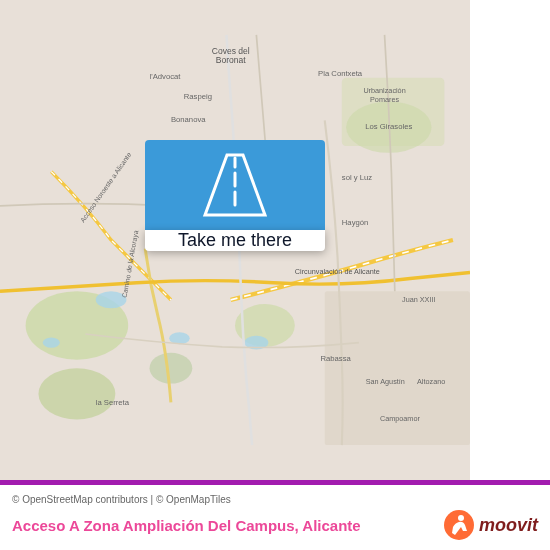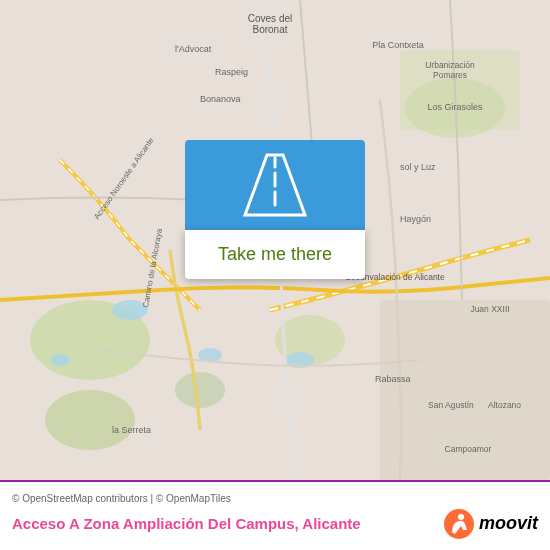--- a/index.html
+++ b/index.html
@@ -1,19 +1,19 @@
 <!DOCTYPE html>
 <html><head>
   <meta charset="utf-8">
   <style>
     * { margin: 0; padding: 0; box-sizing: border-box; }
     body { width: 550px; height: 550px; overflow: hidden; font-family: Arial, sans-serif; position: relative; }
 
     #map-container {
-      width: 550px;
+      width: 470px;
       height: 480px;
       position: relative;
       overflow: hidden;
       background-color: #e8e0d8;
     }
 
     
     .map-svg {
       position: absolute;
       top: 0; left: 0;
@@ -43,38 +43,38 @@
       justify-content: center;
     }
 
     .road-icon-svg {
       width: 80px;
       height: 70px;
     }
 
     #cta-button {
       width: 180px;
-      padding: 14px 0;
+      padding: 0 0;
       background-color: #ffffff;
       border: none;
       border-radius: 0 0 4px 4px;
       font-size: 18px;
       font-weight: 500;
-      color: #4d7c0f;
+      color: #0f172a;
       cursor: pointer;
       text-align: center;
       box-shadow: 0 2px 8px rgba(0,0,0,0.3);
     }
 
     
     #bottom-bar {
       width: 550px;
       height: 70px;
       background: #fff;
-      border-top: 2px solid #a21caf;
+      border-top: 5px solid #a21caf;
       display: flex;
       flex-direction: column;
       justify-content: center;
       padding: 6px 12px;
     }
 
     #attribution {
       font-size: 10px;
       color: #666;
       margin-bottom: 4px;
@@ -99,21 +99,21 @@
     }
 
     .moovit-icon {
       width: 32px;
       height: 32px;
     }
 
     .moovit-text {
       font-size: 18px;
       font-weight: 700;
-      color: #000000;
+      color: #7f1d1d;
       font-style: italic;
     }
   </style>
 </head>
 <body>
 
 <div id="map-container">
 
   <svg class="map-svg" viewBox="0 0 550 480" xmlns="http://www.w3.org/2000/svg">
 

